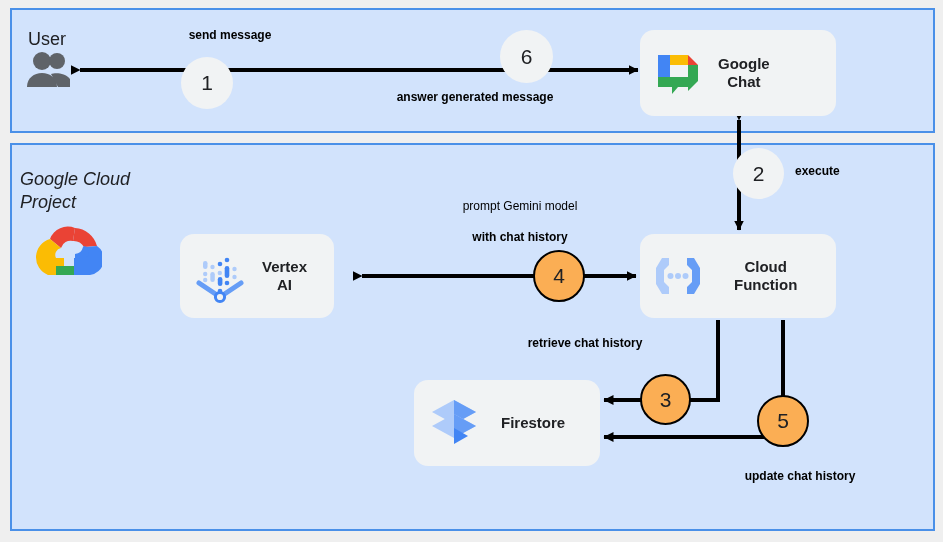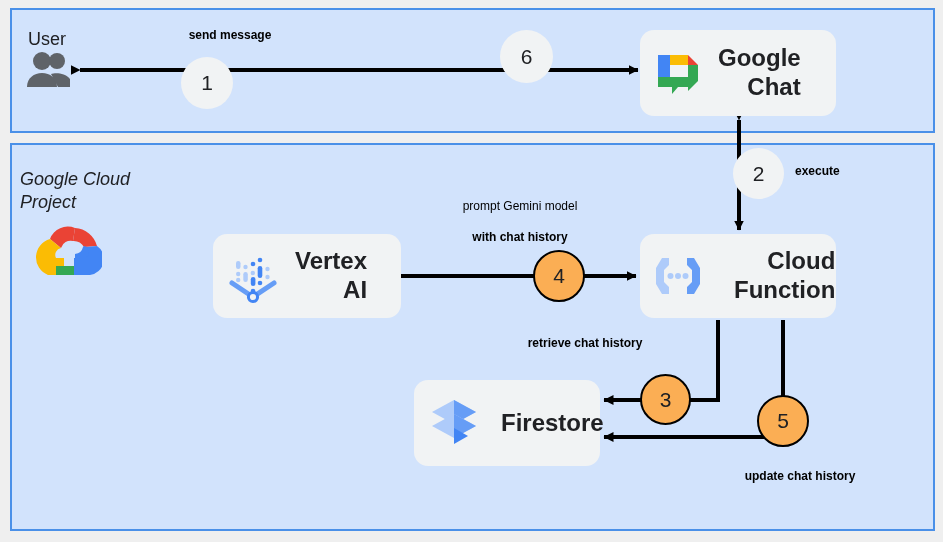--- a/index.html
+++ b/index.html
@@ -54,48 +54,47 @@
   }
   .svc-box {
     position: absolute;
     background: #f1f3f4;
     border-radius: 14px;
     display: flex;
     align-items: center;
     box-sizing: border-box;
   }
   .svc-label {
-    font-size: 24px;
+    font-size: 15px;
     font-weight: bold;
     color: #202124;
     line-height: 1.2;
     white-space: pre-line;
-    text-align: right;
+    text-align: center;
   }
   .svc-icon {
     display: flex;
     align-items: center;
     justify-content: center;
     flex: none;
   }
   #box-gchat {
     left: 640px;
     top: 30px;
     width: 196px;
     height: 86px;
     padding-left: 12px;
   }
   #box-gchat .svc-label { margin-left: 14px; }
   #box-vertex {
     left: 180px;
     top: 234px;
-    width: 188px;
+    width: 154px;
     height: 84px;
     padding-left: 12px;
-    margin-left: 33px;
   }
   #box-vertex .svc-label { margin-left: 12px; }
   #box-cfunc {
     left: 640px;
     top: 234px;
     width: 196px;
     height: 84px;
     padding-left: 10px;
   }
   #box-cfunc .svc-label { margin-left: 28px; }
@@ -284,20 +283,21 @@
         <path d="M26 4 L48 16 L26 28 Z" fill="#669df6"></path>
         <path d="M4 30 L26 18 L48 30 L26 42 Z" fill="#aecbfa"></path>
         <path d="M26 18 L48 30 L26 42 Z" fill="#669df6"></path>
         <path d="M26 32 L40 40 L26 48 Z" fill="#4285f4"></path>
       </svg>
     </span>
     <span class="svc-label">Firestore</span>
   </div>
 
   <div class="edge-label" id="lbl-send">send message</div>
+  <div class="edge-label" id="lbl-answer">answer generated message</div>
   <div class="edge-label" id="lbl-execute">execute</div>
   <div class="edge-label mixed" id="lbl-prompt">
     <span class="ln1">prompt Gemini model</span>
     <span class="ln2">with chat history</span>
   </div>
   <div class="edge-label" id="lbl-retrieve">retrieve chat history</div>
   <div class="edge-label" id="lbl-update">update chat history</div>
 
   <div class="num-circle light" id="num-1">1</div>
   <div class="num-circle light" id="num-6">6</div>

